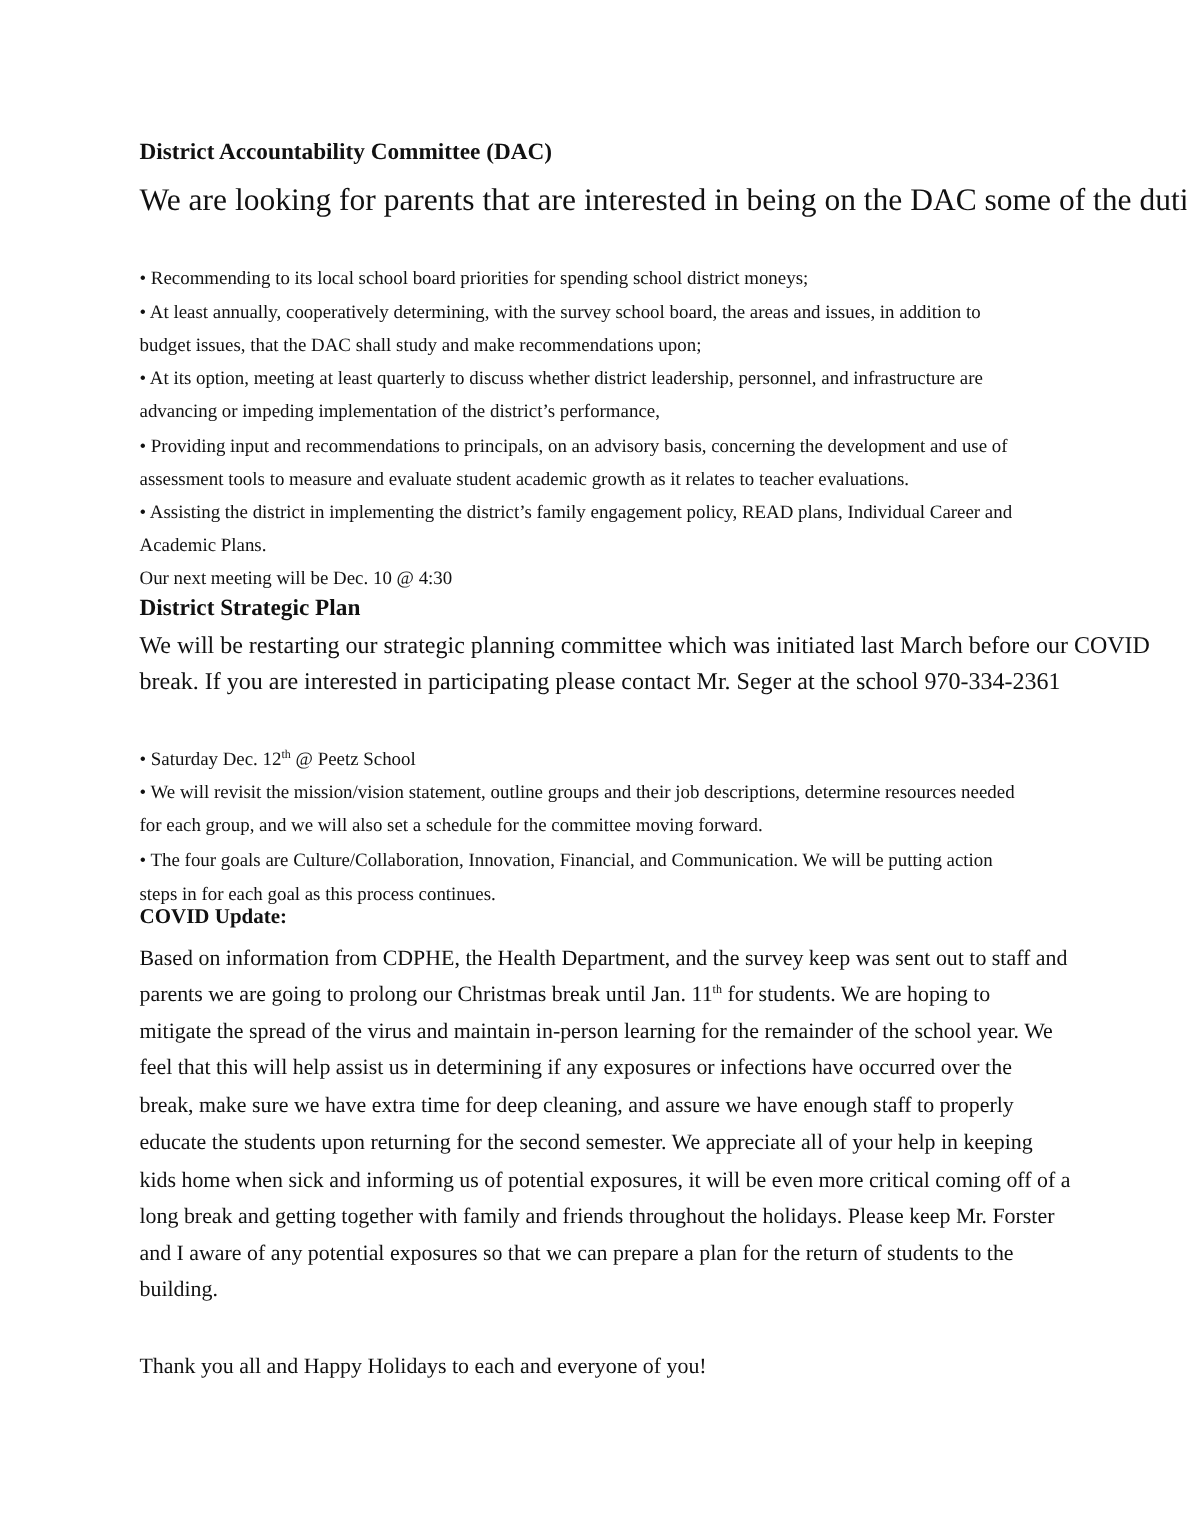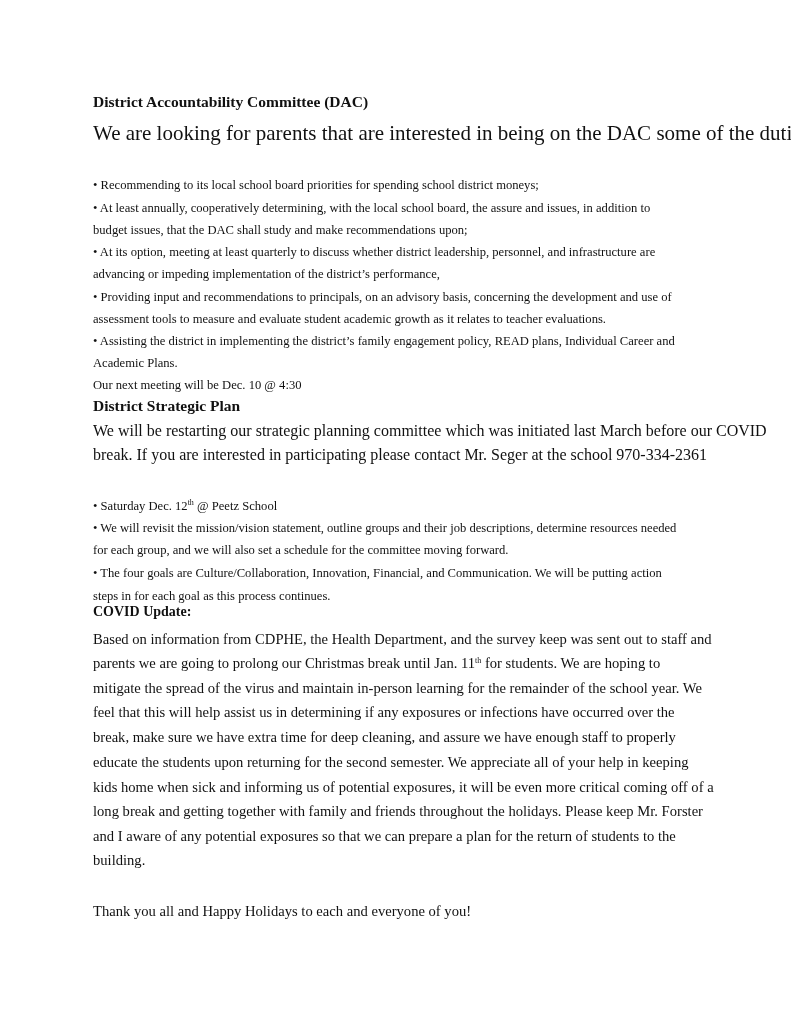--- a/index.html
+++ b/index.html
@@ -16,21 +16,21 @@
     sup { font-size: 8px; vertical-align: 5px; line-height: 0; }
   </style>
 </head>
 <body>
 
 <div>
 
   <div class="line h h1" style="top:93px">District Accountability Committee (DAC)</div>
   <div class="line intro" style="top:121px">We are looking for parents that are interested in being on the DAC some of the duties are as followed:</div>
   <div class="line sm" style="top:150px">• Recommending to its local school board priorities for spending school district moneys;</div>
-  <div class="line sm" style="top:173px">• At least annually, cooperatively determining, with the local school board, the assure and issues, in addition to</div>
+  <div class="line sm" style="top:173px">• At least annually, cooperatively determining, with the survey school board, the areas and issues, in addition to</div>
   <div class="line sm" style="top:195px">budget issues, that the DAC shall study and make recommendations upon;</div>
   <div class="line sm" style="top:217px">• At its option, meeting at least quarterly to discuss whether district leadership, personnel, and infrastructure are</div>
   <div class="line sm" style="top:239px">advancing or impeding implementation of the district’s performance,</div>
   <div class="line sm" style="top:262px">• Providing input and recommendations to principals, on an advisory basis, concerning the development and use of</div>
   <div class="line sm" style="top:284px">assessment tools to measure and evaluate student academic growth as it relates to teacher evaluations.</div>
   <div class="line sm" style="top:306px">• Assisting the district in implementing the district’s family engagement policy, READ plans, Individual Career and</div>
   <div class="line sm" style="top:328px">Academic Plans.</div>
   <div class="line sm" style="top:350px">Our next meeting will be Dec. 10 @ 4:30</div>
 
   <div class="line h h1" style="top:397px">District Strategic Plan</div>

